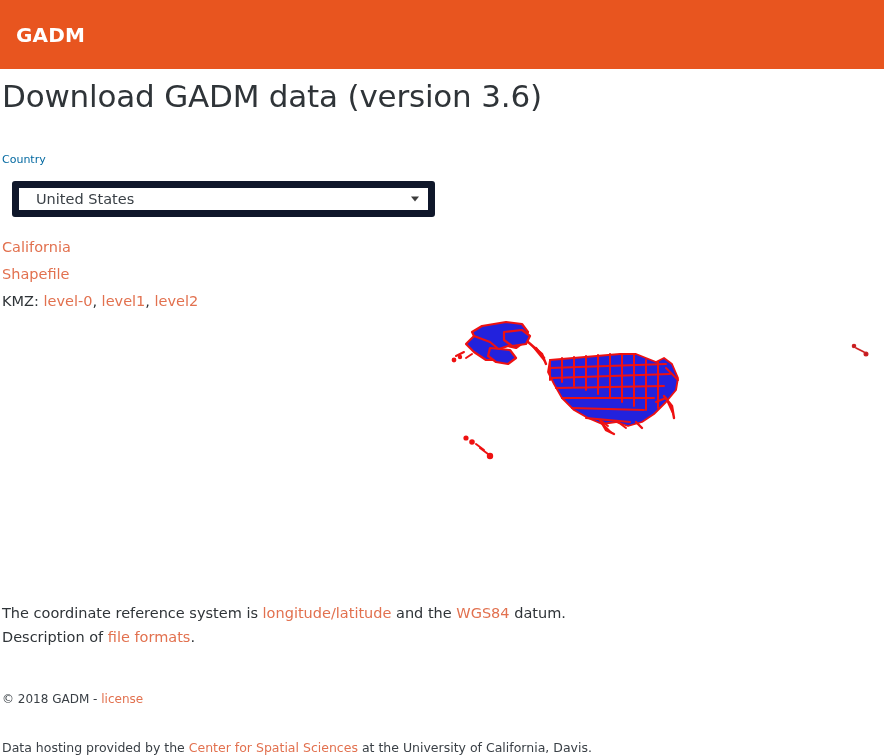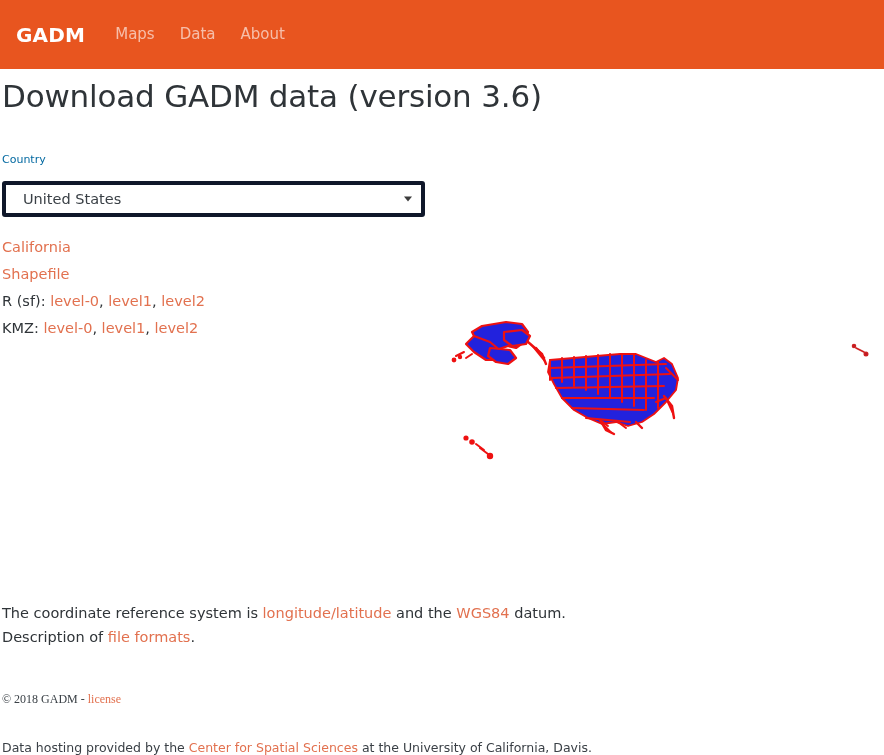--- a/index.html
+++ b/index.html
@@ -49,23 +49,23 @@
     letter-spacing: -0.2px;
     white-space: nowrap;
   }
 
   .country-label {
     position: absolute; top: 99px; left: 2px;
     font-size: 11px; color: #0369a1;
   }
 
   .country-select {
-    position: absolute; top: 127px; left: 2px;
+    position: absolute; top: 127px; left: 12px;
     width: 423px; height: 36px;
-    border: 4px solid #0f172a;
+    border: 7px solid #0f172a;
     border-radius: 3px;
     background: #ffffff;
     display: flex; align-items: center;
     cursor: pointer;
   }
   .country-select-value {
     margin-left: 17px;
     font-size: 14.5px;
     color: #3a4046;
   }
@@ -103,39 +103,34 @@
   
   .crs-block {
     position: absolute; top: 547px; left: 2px;
     font-size: 14.5px; color: #2f3438;
     line-height: 24px;
   }
 
   
   .copyright {
     position: absolute; top: 638px; left: 2px;
-    font-size: 12px; color: #3a4046; font-family: Liberation Serif, serif;
+    font-size: 12px; color: #3a4046;
   }
   .hosting {
     position: absolute; top: 686px; left: 2px;
     font-size: 12.5px; color: #3a4046;
   }
 </style>
 </head>
 <body>
 
 <div class="page">
 
   <div class="navbar">
     <div class="brand">GADM</div>
-    <div class="nav-links">
-      <a class="nav-link">Maps</a>
-      <a class="nav-link">Data</a>
-      <a class="nav-link">About</a>
-    </div>
   </div>
 
   <div class="content">
 
     <h1 class="page-title">Download GADM data (version 3.6)</h1>
 
     <div class="country-label">Country</div>
 
     <div class="country-select">
       <span class="country-select-value">United States</span>
@@ -146,24 +141,20 @@
 
       <div class="dl-row">
         <a class="link">California</a>
       </div>
 
       <div class="dl-row">
         <a class="link">Shapefile</a>
       </div>
 
 
-      <div class="dl-row">
-        <span class="dl-label">R (sf):</span>
-        <a class="link">level-0</a><span>, </span><a class="link">level1</a><span>, </span><a class="link">level2</a>
-      </div>
 
       <div class="dl-row">
         <span class="dl-label">KMZ:</span>
         <a class="link">level-0</a><span>, </span><a class="link">level1</a><span>, </span><a class="link">level2</a>
       </div>
 
     </div>
 
     <div class="map-thumb">
       <svg viewBox="0 0 430 160" xmlns="http://www.w3.org/2000/svg">

